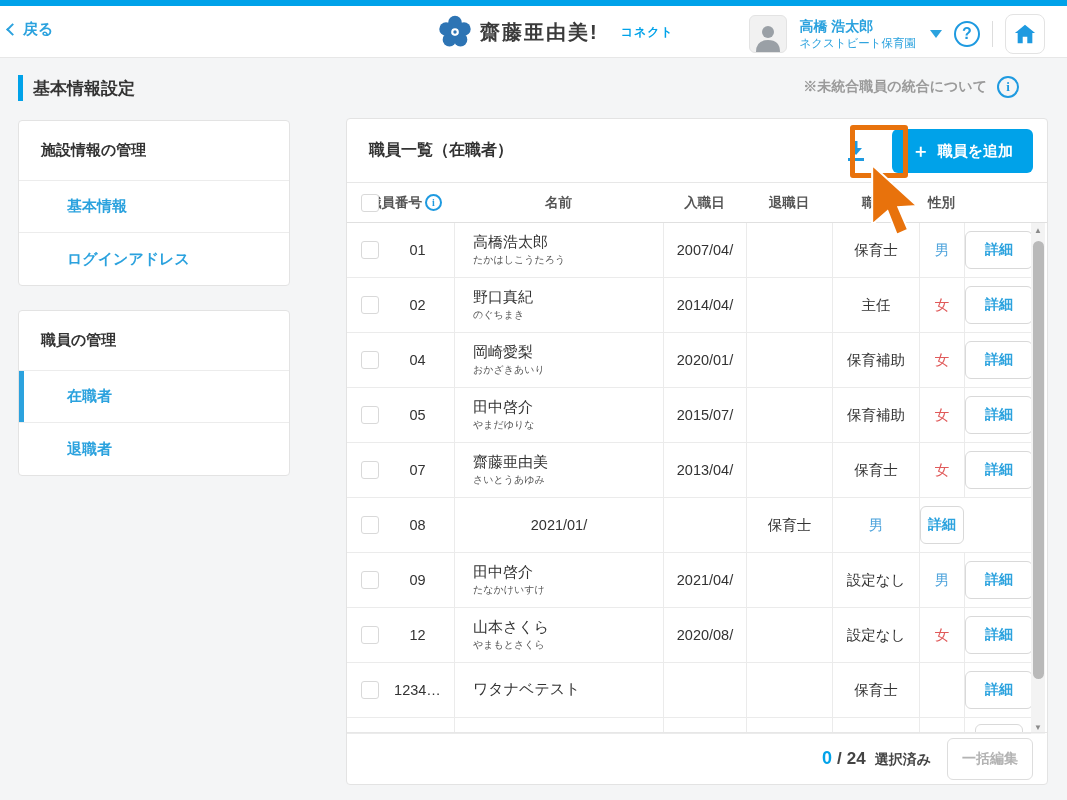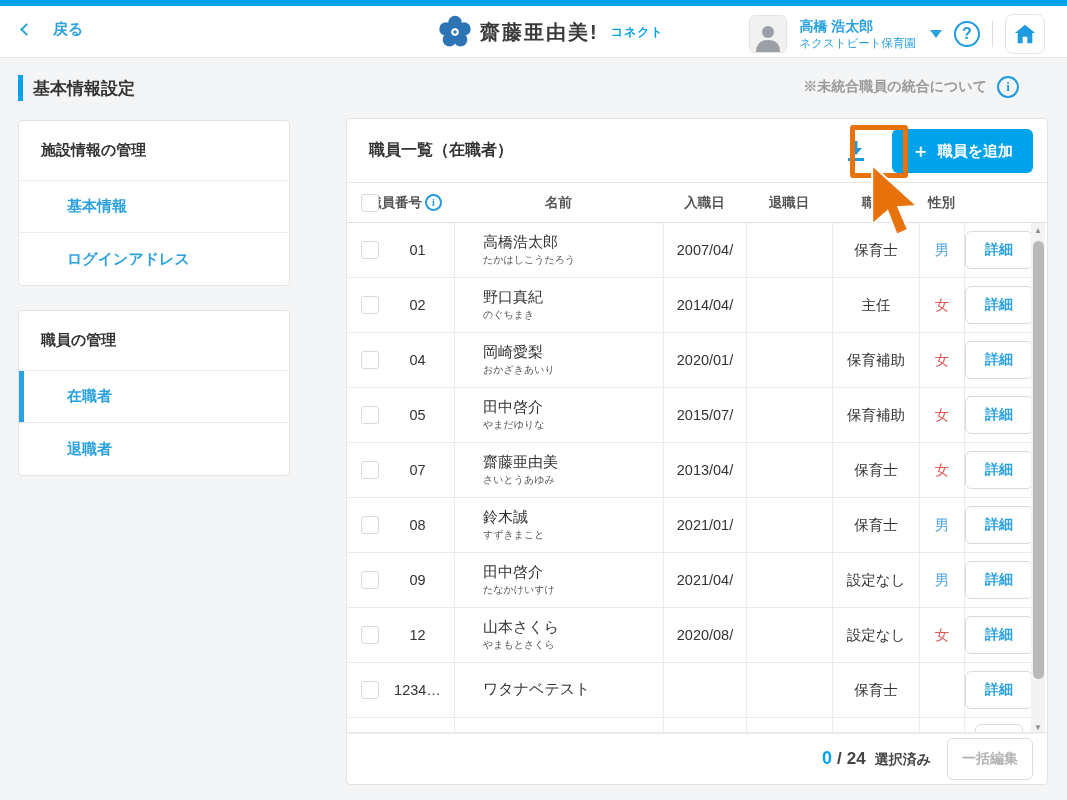--- a/index.html
+++ b/index.html
@@ -11,27 +11,27 @@
     overflow:hidden;
     color:#333;
   }
   
   .topbar { position:absolute; top:0; left:0; width:1067px; height:6px; background:#00a2e9; }
   .appbar {
     position:absolute; top:6px; left:0; width:1067px; height:52px;
     background:#fff; border-bottom:1px solid #e7e7e7;
   }
   .back-link {
-    position:absolute; left:22px; top:14px; display:flex; align-items:center; gap:22px;
+    position:absolute; left:8px; top:14px; display:flex; align-items:center; gap:6px;
     color:#2ba2de; font-size:15px; font-weight:700; cursor:pointer;
   }
   .chev { width:9px; height:9px; border-left:2.5px solid #2ba2de; border-bottom:2.5px solid #2ba2de; transform:rotate(45deg); }
   .logo { position:absolute; left:438px; top:9px; display:flex; align-items:center; gap:8px; }
   .logo-text { font-size:20px; font-weight:700; color:#3a3a3a; letter-spacing:2px; }
-  .logo-sub { font-size:12px; font-weight:700; color:#00a2e9; margin-left:4px; letter-spacing:1px; }
+  .logo-sub { font-size:12px; font-weight:700; color:#00a2e9; margin-left:14px; letter-spacing:1px; }
   .user-area { position:absolute; right:22px; top:8px; height:40px; display:flex; align-items:center; gap:12px; }
   .avatar { width:38px; height:38px; border-radius:6px; background:#f1f1f1; border:1px solid #e3e3e3; display:flex; align-items:flex-end; justify-content:center; overflow:hidden; }
   .user-texts { display:flex; flex-direction:column; line-height:1.35; }
   .user-name { color:#2ba2de; font-size:14px; font-weight:700; }
   .user-org { color:#2ba2de; font-size:11.5px; }
   .caret { width:0; height:0; border-left:6px solid transparent; border-right:6px solid transparent; border-top:8px solid #2ba2de; margin-left:2px; cursor:pointer; }
   .help-btn { width:26px; height:26px; border-radius:50%; border:2.5px solid #1e9ae0; color:#1e9ae0; font-size:16px; font-weight:700; display:flex; align-items:center; justify-content:center; cursor:pointer; background:#fff; }
   .vdiv { width:1px; height:26px; background:#ddd; }
   .home-btn { width:40px; height:40px; border-radius:8px; border:1px solid #e3e3e3; background:#fff; display:flex; align-items:center; justify-content:center; cursor:pointer; }
   
@@ -63,21 +63,21 @@
   .th { font-size:13.5px; font-weight:700; color:#555; text-align:center; }
   .th-idwrap { grid-column:1 / span 2; display:flex; align-items:center; padding-left:14px; position:relative; }
   .checkbox { width:18px; height:18px; background:#fff; border:1px solid #d9d9d9; border-radius:3px; display:inline-block; cursor:pointer; position:relative; z-index:2; flex:none; }
   .th-id-label { font-size:13.5px; font-weight:700; color:#555; margin-left:-11px; z-index:1; white-space:nowrap; overflow:hidden; }
   .mini-info { width:17px; height:17px; border-radius:50%; border:2px solid #1e9ae0; color:#1e9ae0; font-size:10px; font-weight:700; font-family:"Liberation Serif", serif; display:inline-flex; align-items:center; justify-content:center; margin-left:3px; z-index:3; background:#fff; cursor:pointer; }
   .tbody { position:relative; height:511px; overflow:hidden; }
   .tr { height:55px; border-bottom:1px solid #ebebeb; align-items:center; margin-right:16px; }
   .td { font-size:14.5px; color:#333; text-align:center; height:100%; display:flex; align-items:center; justify-content:center; }
   .td.bordered { border-left:1px solid #ebebeb; }
   .td-check { justify-content:flex-start; padding-left:14px; }
-  .td-name { flex-direction:column; justify-content:center; align-items:flex-start; padding-left:28px; line-height:1.25; }
+  .td-name { flex-direction:column; justify-content:center; align-items:flex-start; padding-left:18px; line-height:1.25; }
   .td-name .name { font-size:15px; color:#333; }
   .td-name .kana { font-size:10px; color:#555; margin-top:2px; }
   .detail-btn { width:68px; height:38px; background:#fff; border:1px solid #d9d9d9; border-radius:6px; color:#2ba2de; font-size:14px; font-weight:700; cursor:pointer; font-family:"Liberation Sans", sans-serif; }
   .partial-row { height:16px; border-bottom:1px solid #ebebeb; margin-right:16px; display:grid; grid-template-columns:34px 73px 209px 83px 86px 87px 45px 69px; overflow:hidden; }
   .partial-row .pd { height:40px; border-left:1px solid #ebebeb; }
   .partial-row .pbtn { width:48px; height:30px; border:1px solid #d9d9d9; border-radius:6px; margin:6px auto 0; }
   
   .vscroll { position:absolute; top:104px; right:2px; width:14px; height:511px; background:#f3f3f3; }
   .vs-arrow { position:absolute; left:0; width:14px; height:14px; display:flex; align-items:center; justify-content:center; font-size:8px; color:#8a8a8a; cursor:pointer; }
   .vs-up { top:0; } .vs-down { bottom:0; }
@@ -292,24 +292,20 @@
     <div class="td bordered">
       <button class="detail-btn">詳細</button>
     </div>
   </div>
 
   <div class="tr">
     <div class="td td-check">
       <span class="checkbox"></span>
     </div>
     <div class="td">08</div>
-    <div class="td td-name bordered">
-      <span class="name">鈴木誠</span>
-      <span class="kana">すずきまこと</span>
-    </div>
     <div class="td bordered">2021/01/</div>
     <div class="td bordered"></div>
     <div class="td bordered">保育士</div>
     <div class="td bordered td-gender" style="color: rgb(77, 163, 220);">男</div>
     <div class="td bordered">
       <button class="detail-btn">詳細</button>
     </div>
   </div>
 
   <div class="tr">

